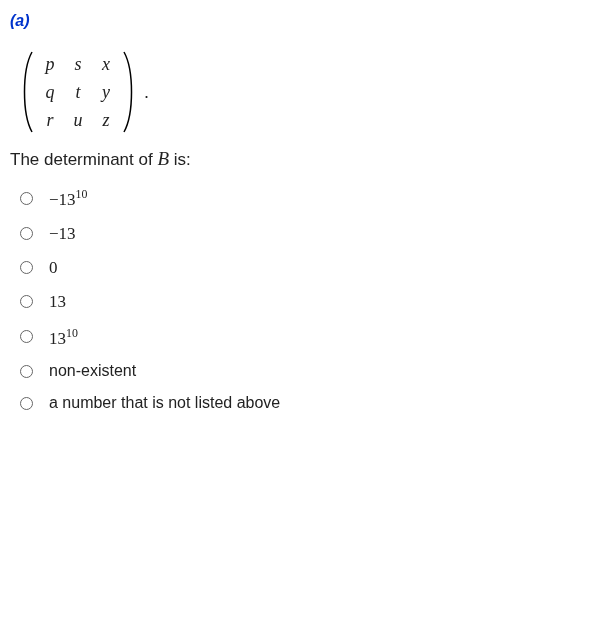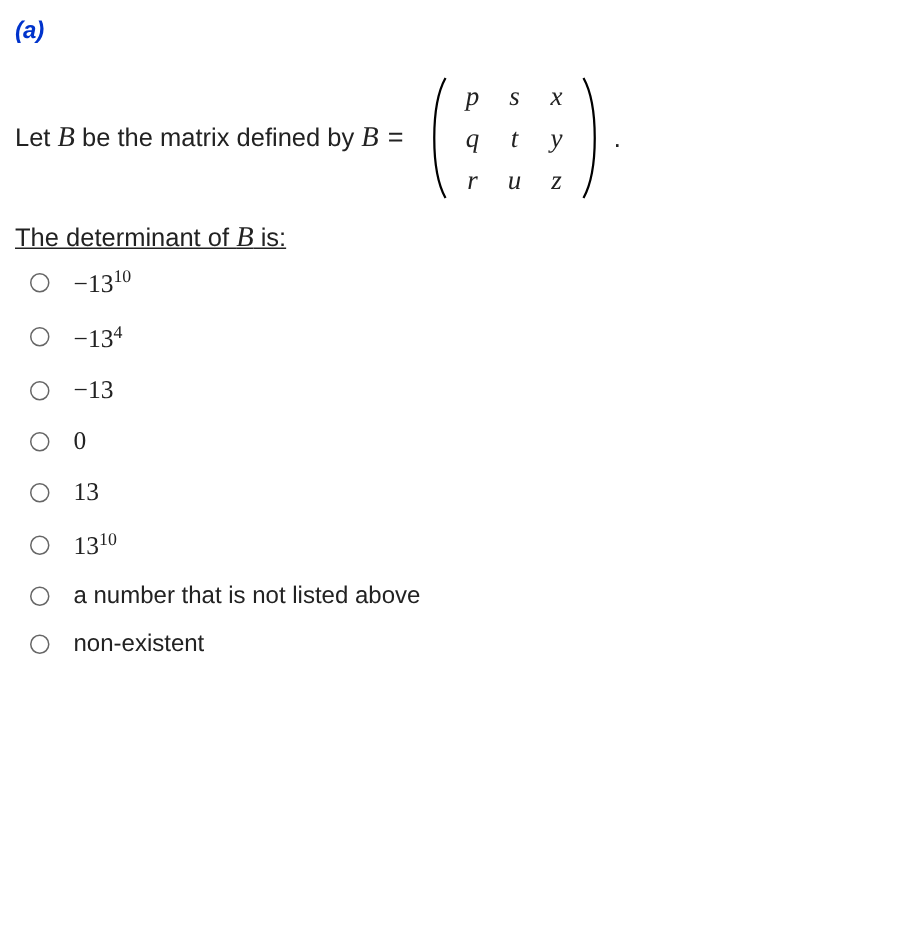--- a/index.html
+++ b/index.html
@@ -47,21 +47,21 @@
     grid-template-rows: repeat(3, 28px);
     align-items: center;
     justify-items: center;
     font-family: "Times New Roman", serif;
     font-style: italic;
     font-size: 18px;
   }
   .period { font-size:18px; margin-left:2px;}
   .question2 {
     font-size: 17px;
-    text-decoration: underline;
+    margin-bottom: 10px;
   }
   .options {
     display: flex;
     flex-direction: column;
   }
   .option {
     display: flex;
     align-items: center;
     padding: 7px 0 7px 10px;
     font-size: 17px;
@@ -80,23 +80,20 @@
   }
   .opt-text sup { font-size: 0.7em; vertical-align: super; }
   .opt-text-plain { font-family: Arial, Helvetica, sans-serif; font-size:16px;}
 </style>
 </head>
 <body>
 
 <div class="part-label">(a)</div>
 
 <div class="stem-row">
-  <span class="stem-text">
-    <span>Let </span><span class="ital">B</span><span> be the matrix defined by  </span><span class="ital">B</span><span class="eq">=</span>
-  </span>
   <span class="matrix-wrap">
     <span class="paren">
       <svg viewBox="0 0 18 84" preserveAspectRatio="none">
           <path d="M14 2 C 4 20, 4 64, 14 82" stroke="#000" stroke-width="1.5" fill="none"></path>
         </svg>
     </span>
     <span class="matrix">
       <span>p</span>
       <span>s</span>
       <span>x</span>
@@ -120,24 +117,20 @@
   <span>The determinant of </span><span class="ital">B</span><span> is:</span>
 </div>
 
 <div class="options">
 
   <div class="option">
     <span class="radio"></span>
     <span class="opt-text"><span>−13</span><sup>10</sup></span>
   </div>
 
-  <div class="option">
-    <span class="radio"></span>
-    <span class="opt-text"><span>−13</span><sup>4</sup></span>
-  </div>
 
 
   <div class="option">
     <span class="radio"></span>
     <span class="opt-text">−13</span>
   </div>
 
   <div class="option">
     <span class="radio"></span>
     <span class="opt-text">0</span>
@@ -150,21 +143,21 @@
 
 
 
   <div class="option">
     <span class="radio"></span>
     <span class="opt-text"><span>13</span><sup>10</sup></span>
   </div>
 
   <div class="option">
     <span class="radio"></span>
-    <span class="opt-text-plain">a number that is not listed above</span>
+    <span class="opt-text-plain">non-existent</span>
   </div>
 
   <div class="option">
     <span class="radio"></span>
-    <span class="opt-text-plain">non-existent</span>
+    <span class="opt-text-plain">a number that is not listed above</span>
   </div>
 
 </div>
 
 </body></html>

